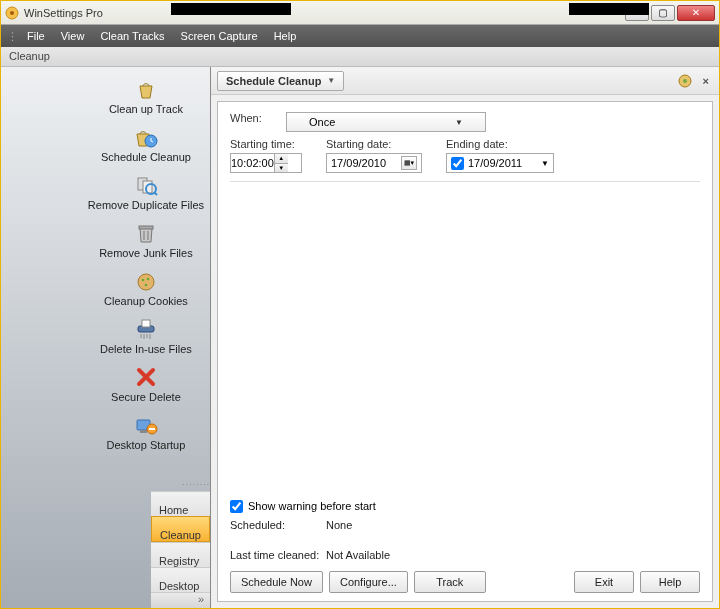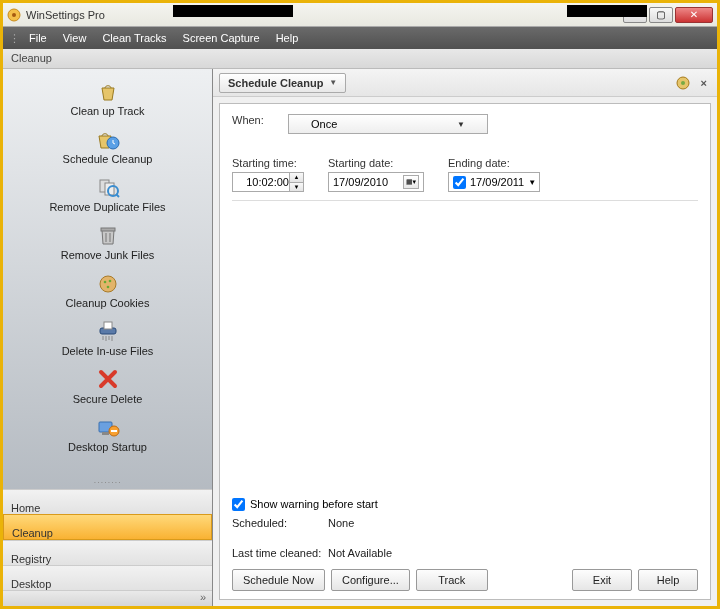--- a/index.html
+++ b/index.html
@@ -1,38 +1,38 @@
 <!DOCTYPE html>
 <html><head>
 <meta charset="utf-8">
 <style>
 * { box-sizing: border-box; margin: 0; padding: 0; font-family: "Segoe UI", Tahoma, sans-serif; font-size: 11px; }
 body { background: #555; width: 720px; height: 609px; overflow: hidden; position: relative; }
 
-.window { position: absolute; top: 0; left: 0; width: 720px; height: 609px; background: #fff; border: 3px solid #eab308; display: flex; flex-direction: column; }
+.window { position: absolute; top: 0; left: 0; width: 720px; height: 609px; background: #fff; border: 1px solid #eab308; display: flex; flex-direction: column; }
 
 .titlebar { height: 24px; background: linear-gradient(#f5f5f0,#e8e8e0); display: flex; align-items: center; padding: 0 4px; border-bottom: 1px solid #aaa; position: relative; }
 .titlebar .appicon { width: 14px; height: 14px; margin-right: 5px; }
 .titlebar .title { flex: 1; color: #333; }
 .titlebar .blk1 { position: absolute; top: 2px; left: 170px; width: 120px; height: 12px; background: #000; }
 .titlebar .blk2 { position: absolute; top: 2px; right: 70px; width: 80px; height: 12px; background: #000; }
 .winbtns { display: flex; }
 .winbtn { width: 24px; height: 16px; margin-left: 2px; border: 1px solid #888; background: linear-gradient(#f8f8f8,#ddd); display: flex; align-items: center; justify-content: center; font-size: 10px; border-radius: 2px; cursor: pointer; }
 .winbtn.close { background: linear-gradient(#e88,#c33); color: #fff; border-color: #933; width: 38px; }
 
 .menubar { height: 22px; background: linear-gradient(#6a6a6a,#505050); display: flex; align-items: center; padding: 0 6px; gap: 0; color: #fff; }
 .menubar .mgrip { width: 8px; margin-right: 4px; color: #aaa; }
 .menuitem { padding: 3px 8px; cursor: pointer; }
 .menuitem.active { background: #e5a33d; color: #000; border: 1px solid #c88820; padding: 2px 7px; }
 
 .category-hdr { height: 20px; background: linear-gradient(#e8e8e8,#d8d8d8); border-bottom: 1px solid #bbb; padding: 3px 8px; color: #444; }
 
 .body { flex: 1; display: flex; min-height: 0; }
 
-.sidebar { width: 210px; background: linear-gradient(to bottom,#eef0f2,#a5acb4); display: flex; flex-direction: column; border-right: 1px solid #888; }
+.sidebar { width: 210px; background: linear-gradient(to bottom,#eef0f2,#a5acb4); display: flex; flex-direction: column; border-right: 1px solid #888; align-items: flex-end; }
 .side-list { flex: 1; overflow: auto; padding: 8px 0 4px 0; }
 .side-item { text-align: center; padding: 2px 6px 8px 6px; cursor: pointer; color: #222; }
 .side-item .icon { height: 24px; display: flex; align-items: center; justify-content: center; margin-bottom: 2px; }
 .side-grip { text-align: center; color: #888; font-size: 9px; letter-spacing: 1px; padding: 2px 0; }
 
 .navstrip { }
 .navtab { height: 18px; background: linear-gradient(#f2f2f2,#e2e2e2); border-top: 1px solid #ccc; padding: 12px 8px; cursor: pointer; color: #333; }
 .navtab.active { background: linear-gradient(#ffd97a,#f9b233); border: 1px solid #d99a1a; }
 .navfoot { height: 16px; background: linear-gradient(#eaeaea,#d6d6d6); border-top: 1px solid #ccc; text-align: right; padding: 0 6px; color: #666; }
 
@@ -47,29 +47,29 @@
 .panel { flex: 1; margin: 6px; background: #fff; border: 1px solid #bcbcbc; display: flex; flex-direction: column; padding: 10px 12px 8px 12px; }
 
 .form-top { }
 .row { display: flex; align-items: flex-start; margin-bottom: 6px; }
 .lbl-when { width: 56px; color: #333; }
 .select { flex: 0 0 200px; height: 20px; border: 1px solid #aaa; background: linear-gradient(#fff,#eee); display: flex; align-items: center; justify-content: space-between; padding: 0 22px; cursor: pointer; }
 .select .arrow { font-size: 8px; color: #333; }
 
 .cols { display: flex; gap: 24px; border-bottom: 1px solid #ddd; padding-bottom: 8px; margin-bottom: 0; }
 .col { display: flex; flex-direction: column; gap: 3px; }
-.col .clabel { color: #333; margin-top: 17px; }
+.col .clabel { color: #333; }
 .ctrl { height: 20px; border: 1px solid #aaa; background: #fff; display: flex; align-items: center; }
-.spinner { width: 72px; justify-content: flex-end; padding-left: 0; }
+.spinner { width: 72px; justify-content: flex-start; padding-left: 0; }
 .spin-btns { width: 14px; height: 100%; border-left: 1px solid #aaa; display: flex; flex-direction: column; }
 .spin-btns div { flex: 1; display: flex; align-items: center; justify-content: center; font-size: 6px; background: linear-gradient(#f8f8f8,#e4e4e4); cursor: pointer; }
 .spin-btns div:first-child { border-bottom: 1px solid #aaa; }
 .datebox { width: 96px; padding: 0 4px; justify-content: space-between; }
 .datebox .dbtn { width: 16px; height: 14px; border: 1px solid #aaa; background: linear-gradient(#fff,#e8e8e8); font-size: 7px; display: flex; align-items: center; justify-content: center; cursor: pointer; }
-.endbox { width: 92px; padding: 0 4px; gap: 4px; }
+.endbox { width: 108px; padding: 0 4px; gap: 4px; }
 .endbox input[type=checkbox] { margin: 0; }
 .endbox .arrow { font-size: 8px; margin-left: auto; cursor: pointer; }
 
 .form-mid { flex: 1; }
 
 .form-bottom { }
 .chkrow { display: flex; align-items: flex-start; gap: 5px; margin-bottom: 6px; }
 .statgrid { display: grid; grid-template-columns: 96px auto; row-gap: 18px; margin-bottom: 10px; color: #222; }
 .btnrow { display: flex; align-items: center; gap: 6px; }
 .btn { height: 22px; min-width: 72px; padding: 0 10px; background: linear-gradient(#fdfdfd,#e6e6e6); border: 1px solid #999; border-radius: 2px; cursor: pointer; display: flex; align-items: center; justify-content: center; color: #222; }

